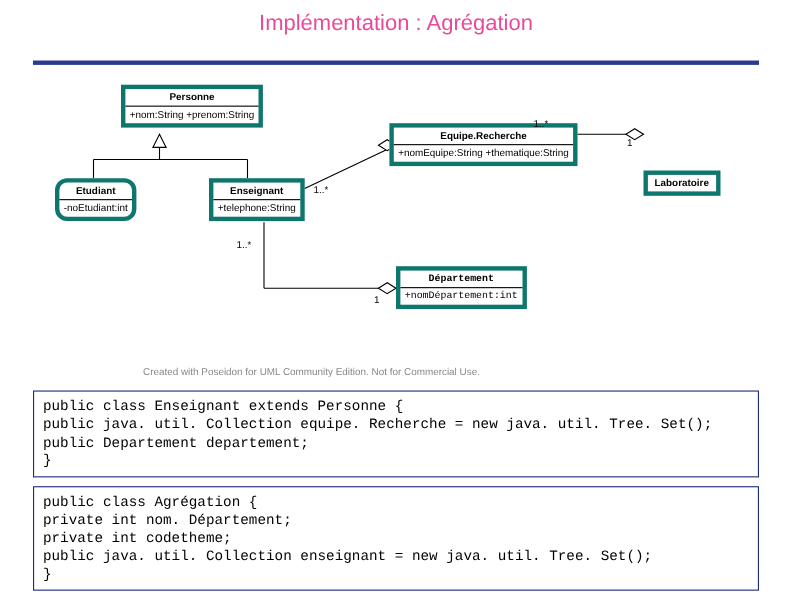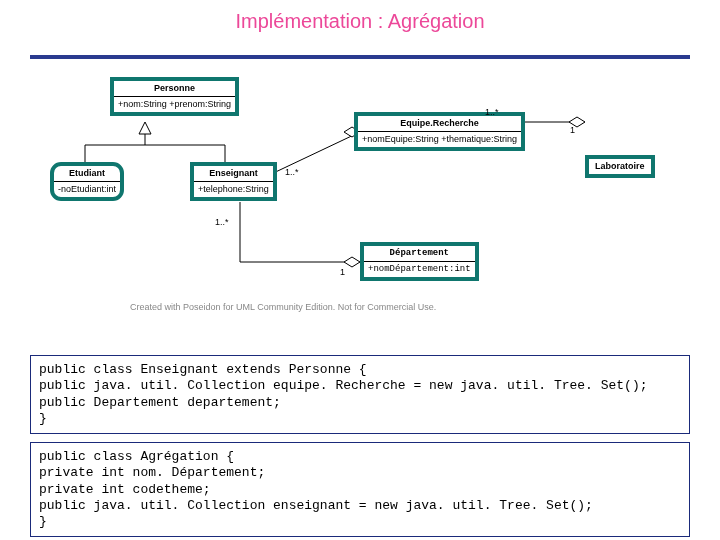--- a/index.html
+++ b/index.html
@@ -51,20 +51,21 @@
   .small-text {
     position: absolute;
     font-size: 9px;
     white-space: nowrap;
   }
   .watermark {
     position: absolute;
     font-size: 9px;
     color: #888;
     white-space: nowrap;
+    margin-top: 31px;
   }
   svg.lines {
     position: absolute;
     inset: 0;
     width: 100%;
     height: 100%;
   }
   .codebox {
     margin: 8px 30px;
     border: 1px solid #1a2a7a;

